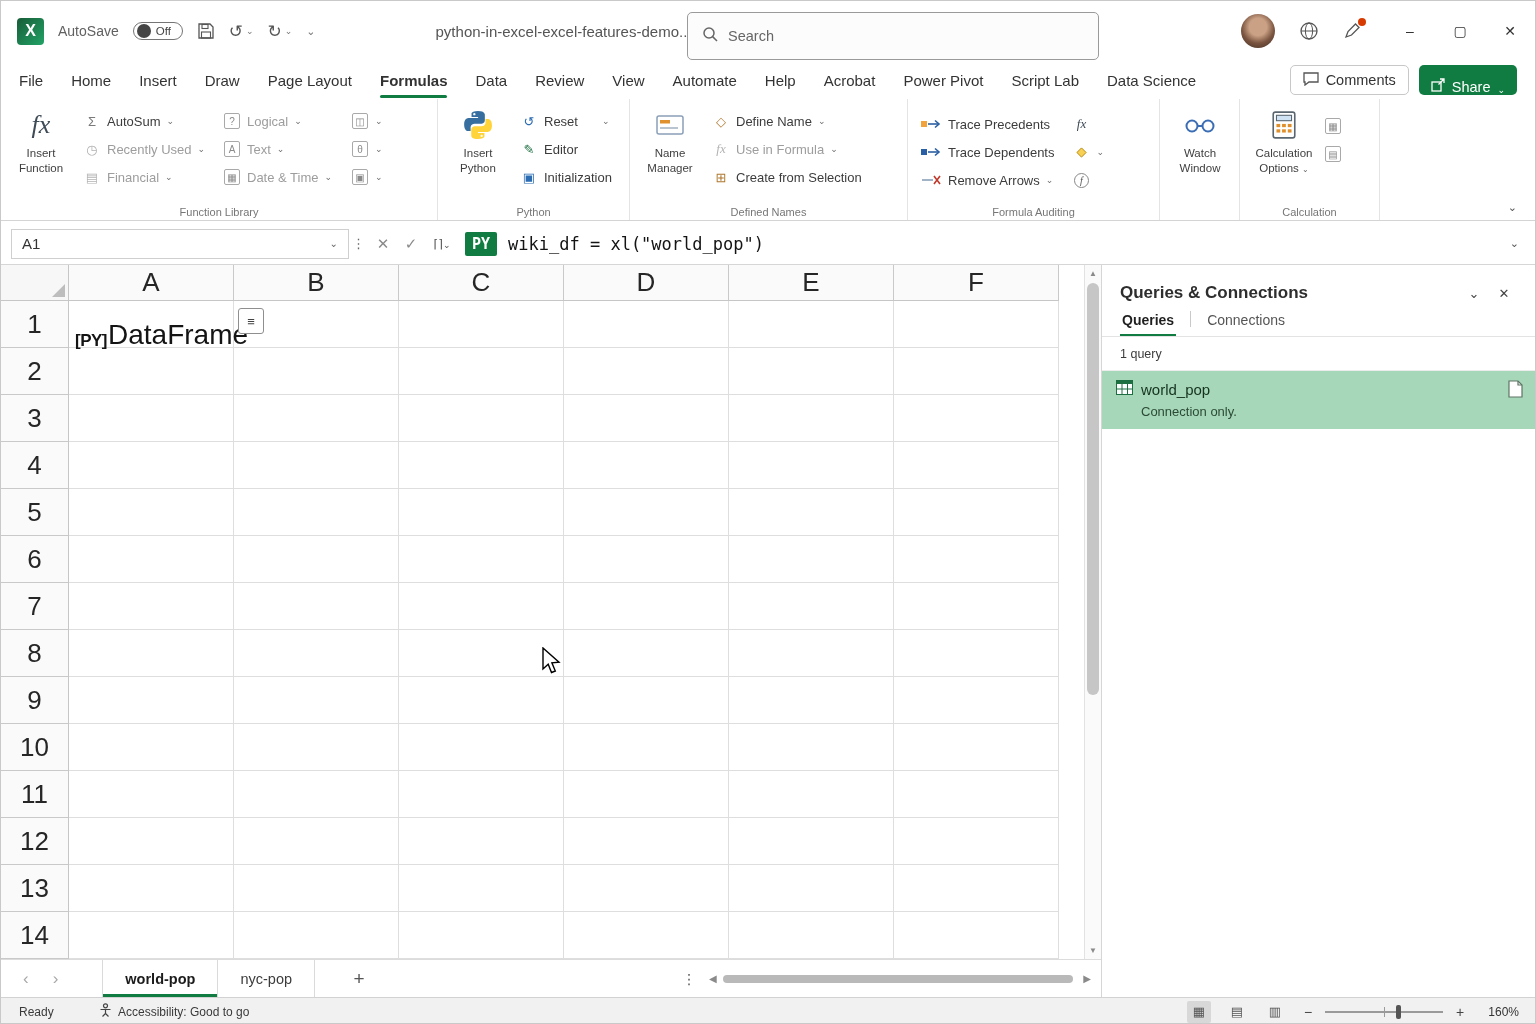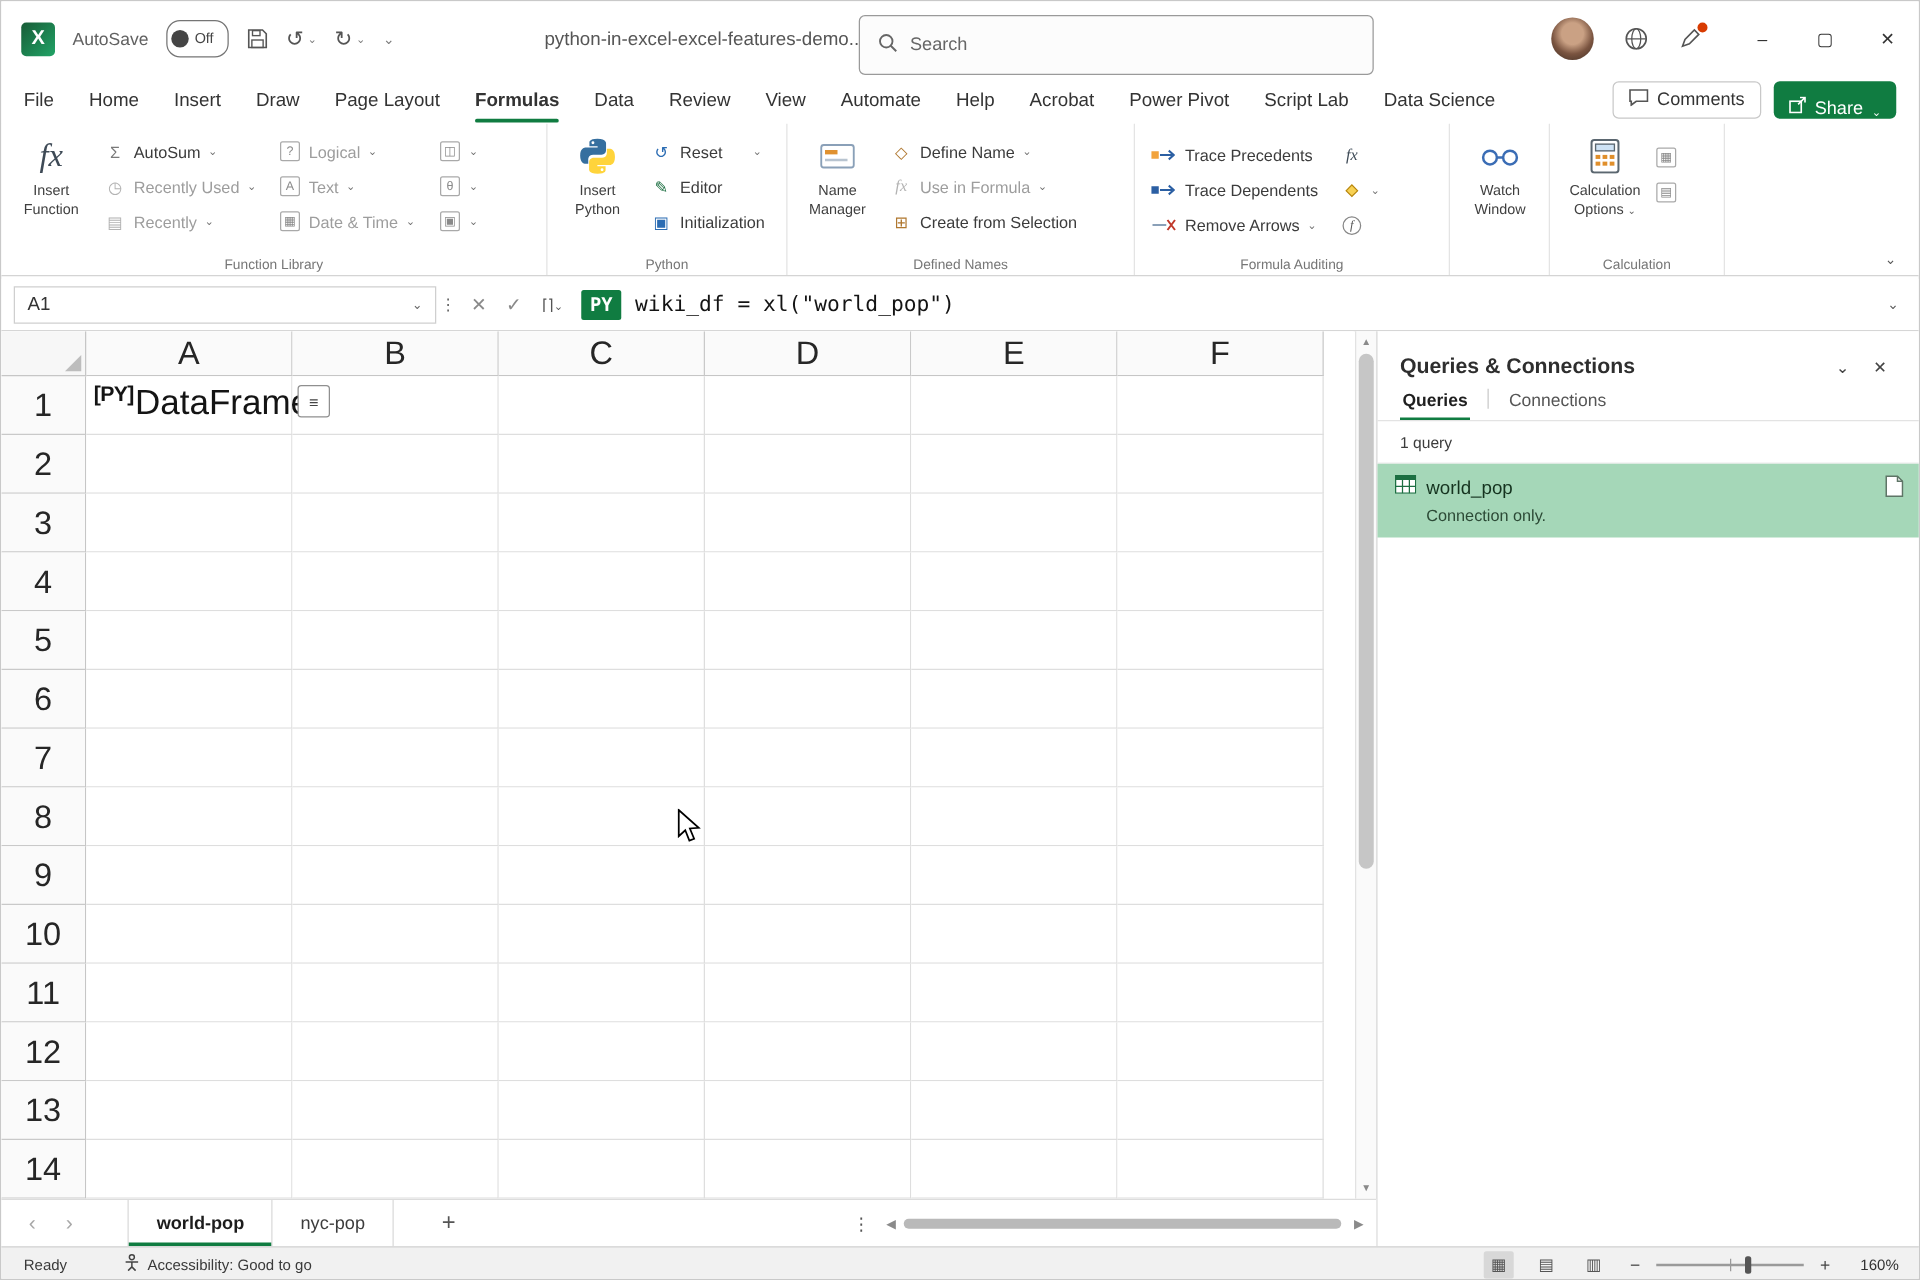--- a/index.html
+++ b/index.html
@@ -5,21 +5,21 @@
   * { box-sizing: border-box; margin: 0; padding: 0; }
   html,body { background:#fff; }
   body { font-family: "Liberation Sans", sans-serif; }
   .app { position:relative; width:1536px; height:1024px; background:#fff; overflow:hidden; border:1px solid #c9c9c9; cursor:default; }
 
   
   .titlebar { position:absolute; top:0; left:0; right:0; height:60px; display:flex; align-items:center; background:#fff; }
   .tb-left { display:flex; align-items:center; gap:14px; padding-left:16px; }
   .excel-logo { width:27px; height:27px; border-radius:4px; background:linear-gradient(135deg,#185C37,#21A366); color:#fff; font-weight:bold; font-size:16px; display:flex; align-items:center; justify-content:center; }
   .autosave-label { font-size:14px; color:#616161; }
-  .toggle { width:50px; height:30px; border:1px solid #757575; border-radius:11px; display:flex; align-items:center; padding:0 6px 0 3px; gap:5px; }
+  .toggle { width:50px; height:18px; border:1px solid #757575; border-radius:11px; display:flex; align-items:center; padding:0 6px 0 3px; gap:5px; }
   .toggle .knob { width:14px; height:14px; border-radius:50%; background:#454545; }
   .toggle-text { font-size:11.5px; color:#454545; }
   .qat { display:flex; align-items:center; gap:3px; color:#555; }
   .qat .chev { font-size:9px; color:#777; }
   .tb-filename { margin-left:120px; font-size:15px; color:#555; display:flex; align-items:center; gap:7px; white-space:nowrap; }
   .tb-filename .chev { font-size:10px; color:#777; }
   .searchbox { position:absolute; left:686px; top:11px; width:412px; height:48px; border:1px solid #9a9a9a; border-radius:5px; background:#fcfcfc; display:flex; align-items:center; gap:10px; padding:0 14px; }
   .search-text { font-size:14.5px; color:#666; }
   .tb-right { position:absolute; right:0; top:0; height:60px; display:flex; align-items:center; gap:24px; padding-right:0; }
   .avatar { width:34px; height:34px; border-radius:50%; background:radial-gradient(circle at 50% 38%, #caa184 0 32%, #7a5440 60%, #3d2c22 100%); }
@@ -74,21 +74,21 @@
 
   
   .grid-area { position:absolute; top:264px; left:0; width:1082px; height:694px; background:#fff; overflow:hidden; }
   .col-headers { display:flex; height:36px; }
   .corner { position:relative; width:68px; height:36px; background:#f7f7f7; border-right:1px solid #c6c6c6; border-bottom:1px solid #c6c6c6; flex:none; }
   .corner::after { content:""; position:absolute; right:3px; bottom:3px; border-left:13px solid transparent; border-bottom:13px solid #bdbdbd; }
   .col-h { width:165px; flex:none; background:#fafafa; border-right:1px solid #c9c9c9; border-bottom:1px solid #c6c6c6; display:flex; align-items:center; justify-content:center; font-size:26px; color:#262626; }
   .grid-row { display:flex; height:47px; }
   .row-h { width:68px; flex:none; background:#fafafa; border-right:1px solid #c6c6c6; border-bottom:1px solid #c9c9c9; display:flex; align-items:center; justify-content:center; font-size:26px; color:#262626; }
   .grid-cell { width:165px; flex:none; border-right:1px solid #dedede; border-bottom:1px solid #dedede; background:#fff; }
-  .a1-overlay { position:absolute; left:74px; top:41px; height:45px; display:flex; align-items:flex-start; color:#141414; z-index:2; white-space:nowrap; }
+  .a1-overlay { position:absolute; left:74px; top:41px; height:45px; display:flex; align-items:flex-end; color:#141414; z-index:2; white-space:nowrap; }
   .a1-overlay .py-tag { font-size:17px; font-weight:600; letter-spacing:-0.5px; margin-right:1px; }
   .a1-overlay .a1-value { font-size:28px; }
   .card-btn { position:absolute; left:237px; top:43px; width:26px; height:26px; border:1px solid #8f8f8f; border-radius:3px; background:#fff; z-index:3; display:flex; align-items:center; justify-content:center; font-size:13px; color:#444; }
   .v-scroll { position:absolute; top:264px; left:1083px; width:17px; height:694px; background:#fafafa; border-left:1px solid #e2e2e2; }
   .v-scroll .arr { position:absolute; left:0; width:100%; text-align:center; font-size:8px; color:#8a8a8a; }
   .v-scroll .arr.up { top:4px; } .v-scroll .arr.down { bottom:4px; }
   .v-thumb { position:absolute; left:2px; width:12px; top:18px; height:412px; background:#c6c6c6; border-radius:6px; }
 
   
   .panel { position:absolute; left:1100px; top:264px; width:436px; height:732px; background:#fff; border-left:1px solid #d6d6d6; }
@@ -257,21 +257,21 @@
           <span>AutoSum</span>
           <span class="chev">⌄</span>
         </div>
         <div class="rib-row dim">
           <span class="ric">◷</span>
           <span>Recently Used</span>
           <span class="chev">⌄</span>
         </div>
         <div class="rib-row dim">
           <span class="ric">▤</span>
-          <span>Recently</span>
+          <span>Financial</span>
           <span class="chev">⌄</span>
         </div>
       </div>
       <div class="rcol" style="width:128px;">
         <div class="rib-row dim">
           <span class="ric">
               <span class="iconbox">?</span>
             </span>
           <span>Logical</span>
           <span class="chev">⌄</span>

